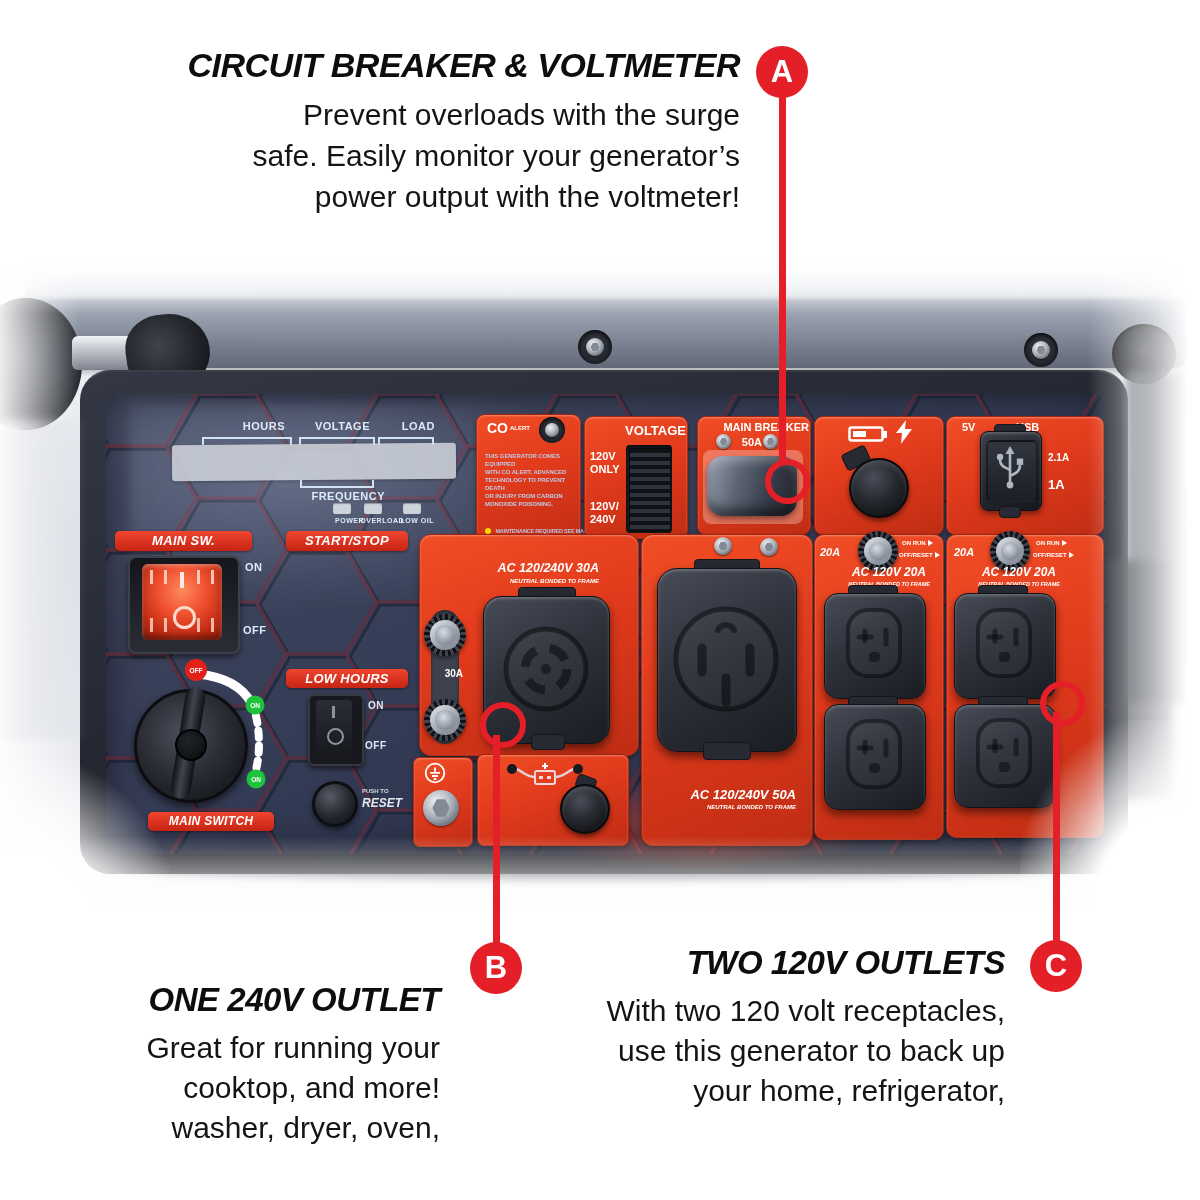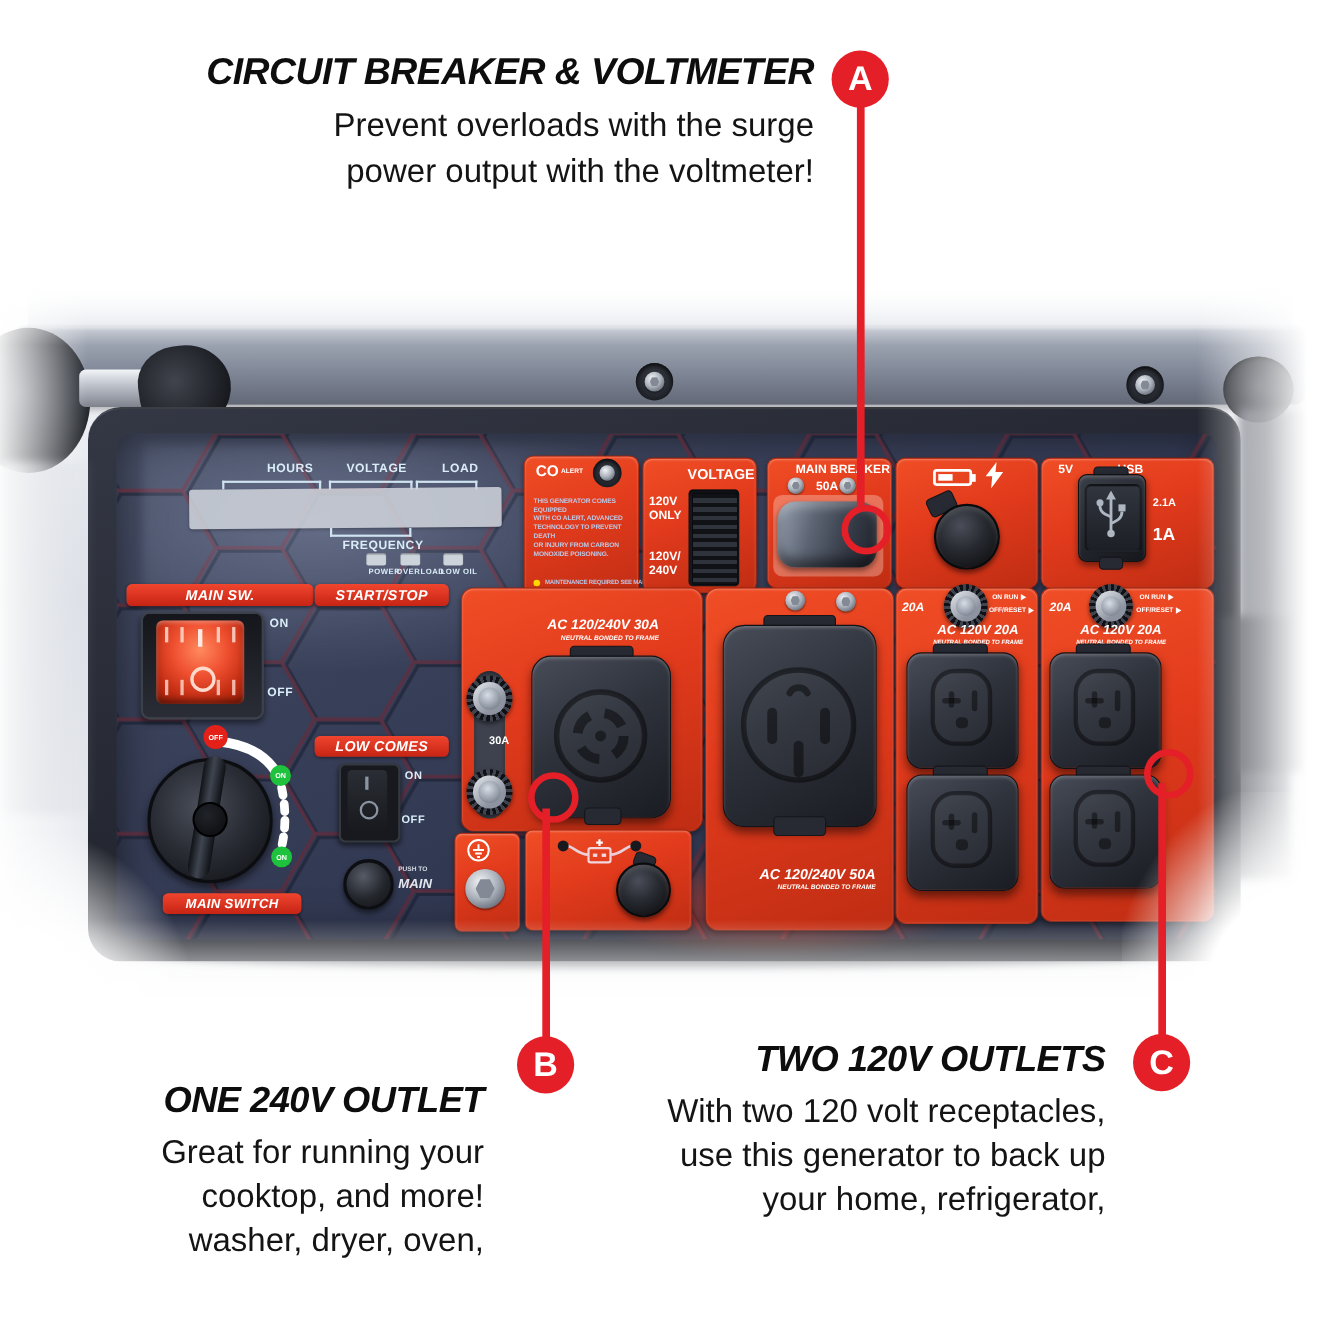--- a/index.html
+++ b/index.html
@@ -187,53 +187,53 @@
       <path d="M16,24 C13,22 6,21 6,14"></path>
       <path d="M16,30 C19,28 26,27 26,19"></path>
     </g>
     <polygon points="16,0 11.5,8 20.5,8" fill="#aeb6c2"></polygon>
     <circle cx="6" cy="11" r="3.2" fill="#aeb6c2"></circle>
     <rect x="22.8" y="12.5" width="6.4" height="6.4" fill="#aeb6c2"></rect>
     <circle cx="16" cy="39" r="3.4" fill="#aeb6c2"></circle>
   </svg>
   <div class="abs tab" style="left:999px;top:506px;width:20px;height:10px;"></div>
   <div class="abs pl" style="left:1048px;top:452px;font-size:10px;">2.1A</div>
-  <div class="abs pl" style="left:1048px;top:478px;font-size:16px;">1A</div>
-
-  <div class="abs red-bar" style="left:115px;top:531px;width:170px;height:20px;line-height:20px;">MAIN SW.</div>
+  <div class="abs pl" style="left:1048px;top:478px;font-size:13px;">1A</div>
+
+  <div class="abs red-bar" style="left:115px;top:531px;width:137px;height:20px;line-height:20px;">MAIN SW.</div>
   <div class="abs" style="left:128px;top:556px;width:108px;height:94px;background:linear-gradient(#14161b,#2a2d35);border:2px solid #3c4049;border-radius:8px;box-shadow:0 3px 6px rgba(0,0,0,.5);"></div>
   <div class="abs" style="left:142px;top:564px;width:80px;height:76px;border-radius:6px;background:radial-gradient(circle at 50% 35%,#ff8a5e 0%,#ef5030 38%,#c22c12 72%,#8f1c08 100%);box-shadow:inset 0 2px 4px rgba(255,255,255,.35),inset 0 -4px 6px rgba(0,0,0,.4);">
     <div class="abs" style="left:8px;top:6px;width:3px;height:14px;background:rgba(255,228,218,.8);"></div>
     <div class="abs" style="left:22px;top:6px;width:3px;height:14px;background:rgba(255,228,218,.8);"></div>
     <div class="abs" style="left:38px;top:8px;width:4px;height:16px;background:#ffe9e2;"></div>
     <div class="abs" style="left:55px;top:6px;width:3px;height:14px;background:rgba(255,228,218,.8);"></div>
     <div class="abs" style="left:69px;top:6px;width:3px;height:14px;background:rgba(255,228,218,.8);"></div>
     <div class="abs" style="left:8px;top:54px;width:3px;height:14px;background:rgba(255,228,218,.75);"></div>
     <div class="abs" style="left:22px;top:54px;width:3px;height:14px;background:rgba(255,228,218,.75);"></div>
     <div class="abs" style="left:31px;top:42px;width:17px;height:17px;border:3px solid #ffd9cc;border-radius:50%;"></div>
     <div class="abs" style="left:55px;top:54px;width:3px;height:14px;background:rgba(255,228,218,.75);"></div>
     <div class="abs" style="left:69px;top:54px;width:3px;height:14px;background:rgba(255,228,218,.75);"></div>
   </div>
   <div class="abs disp" style="left:245px;top:561px;font-size:11px;">ON</div>
   <div class="abs disp" style="left:243px;top:624px;font-size:11px;">OFF</div>
 
   <div class="abs red-bar" style="left:286px;top:531px;width:122px;height:20px;line-height:20px;">START/STOP</div>
 
-  <div class="abs red-bar" style="left:286px;top:669px;width:122px;height:19px;line-height:19px;">LOW COMES</div>
+  <div class="abs red-bar" style="left:286px;top:669px;width:122px;height:19px;line-height:19px;">LOW HOURS</div>
   <div class="abs" style="left:308px;top:694px;width:52px;height:68px;background:#17191f;border:2px solid #34383f;border-radius:6px;box-shadow:0 3px 5px rgba(0,0,0,.5);"></div>
   <div class="abs" style="left:316px;top:700px;width:36px;height:56px;border-radius:4px;background:linear-gradient(#2a2d34,#17191d);">
     <div class="abs" style="left:16px;top:6px;width:3px;height:12px;background:#8a94a2;"></div>
     <div class="abs" style="left:11px;top:28px;width:13px;height:13px;border:2px solid #8a94a2;border-radius:50%;"></div>
   </div>
   <div class="abs disp" style="left:368px;top:700px;font-size:10px;">ON</div>
   <div class="abs disp" style="left:365px;top:740px;font-size:10px;">OFF</div>
 
   <div class="abs" style="left:312px;top:781px;width:40px;height:40px;border-radius:50%;background:radial-gradient(circle at 38% 32%,#565b66,#23262c 55%,#101114);border:3px solid #0d0e12;box-shadow:0 3px 5px rgba(0,0,0,.5);"></div>
   <div class="abs" style="left:362px;top:788px;font-size:6px;font-weight:700;color:#d6dbe4;">PUSH TO</div>
-  <div class="abs it" style="left:362px;top:796px;font-size:12px;font-weight:700;color:#e2e7ee;">MAIN</div>
+  <div class="abs it" style="left:362px;top:796px;font-size:12px;font-weight:700;color:#e2e7ee;">RESET</div>
 
   <div class="abs" style="left:134px;top:689px;width:108px;height:108px;border-radius:50%;background:radial-gradient(circle at 42% 38%,#4a4f5a 0%,#2b2e36 45%,#16181d 82%);border:3px solid #0c0d10;box-shadow:0 4px 8px rgba(0,0,0,.55);"></div>
   <div class="abs" style="left:178px;top:687px;width:20px;height:112px;border-radius:10px;background:linear-gradient(90deg,#101216,#3f4550 45%,#0f1115);transform:rotate(9deg);"></div>
   <div class="abs" style="left:175px;top:729px;width:28px;height:28px;border-radius:50%;background:radial-gradient(circle at 40% 35%,#202329,#0a0b0d);border:2px solid #000;"></div>
   <svg class="abs" style="left:168px;top:652px;" width="110" height="142" viewBox="0 0 110 142">
     <path d="M30,22 Q70,26 84,52" stroke="#ffffff" stroke-width="9" fill="none" stroke-linecap="round"></path>
     <path d="M88,64 Q94,92 88,118" stroke="#ffffff" stroke-width="8" fill="none" stroke-linecap="round" stroke-dasharray="7 8"></path>
     <circle cx="28" cy="18" r="11" fill="#e32119"></circle>
     <text x="28" y="20.5" text-anchor="middle" font-size="6.5" font-weight="bold" fill="#ffffff">OFF</text>
     <circle cx="87" cy="53" r="9.5" fill="#1fc23c"></circle>
@@ -374,20 +374,21 @@
   <div class="abs fadeb" style="left:0;top:836px;width:1200px;height:110px;"></div>
   <div class="abs fadel" style="left:0;top:250px;width:80px;height:690px;"></div>
   <div class="abs fader" style="left:1088px;top:250px;width:112px;height:690px;"></div>
   <div class="abs" style="left:1020px;top:720px;width:180px;height:220px;background:radial-gradient(ellipse at 85% 85%,#fff 35%,rgba(255,255,255,0) 75%);"></div>
   <div class="abs" style="left:0;top:760px;width:170px;height:180px;background:radial-gradient(ellipse at 10% 90%,#fff 30%,rgba(255,255,255,0) 75%);"></div>
 
   <div class="copy" style="left:140px;top:46px;width:600px;">
     <h2>CIRCUIT BREAKER &amp; VOLTMETER</h2>
     <div class="body">
       <div>Prevent overloads with the surge</div>
+      <div>safe. Easily monitor your generator’s</div>
       <div>power output with the voltmeter!</div>
     </div>
   </div>
   <div class="aline" style="left:779px;top:95px;height:367px;"></div>
   <div class="ring" style="left:765px;top:459px;width:33px;height:33px;"></div>
   <div class="badge" style="left: 756px; top: 46px;">
       <span style="position:static;">A</span>
     </div>
 
   <div class="copy small" style="left:20px;top:981px;width:420px;">

